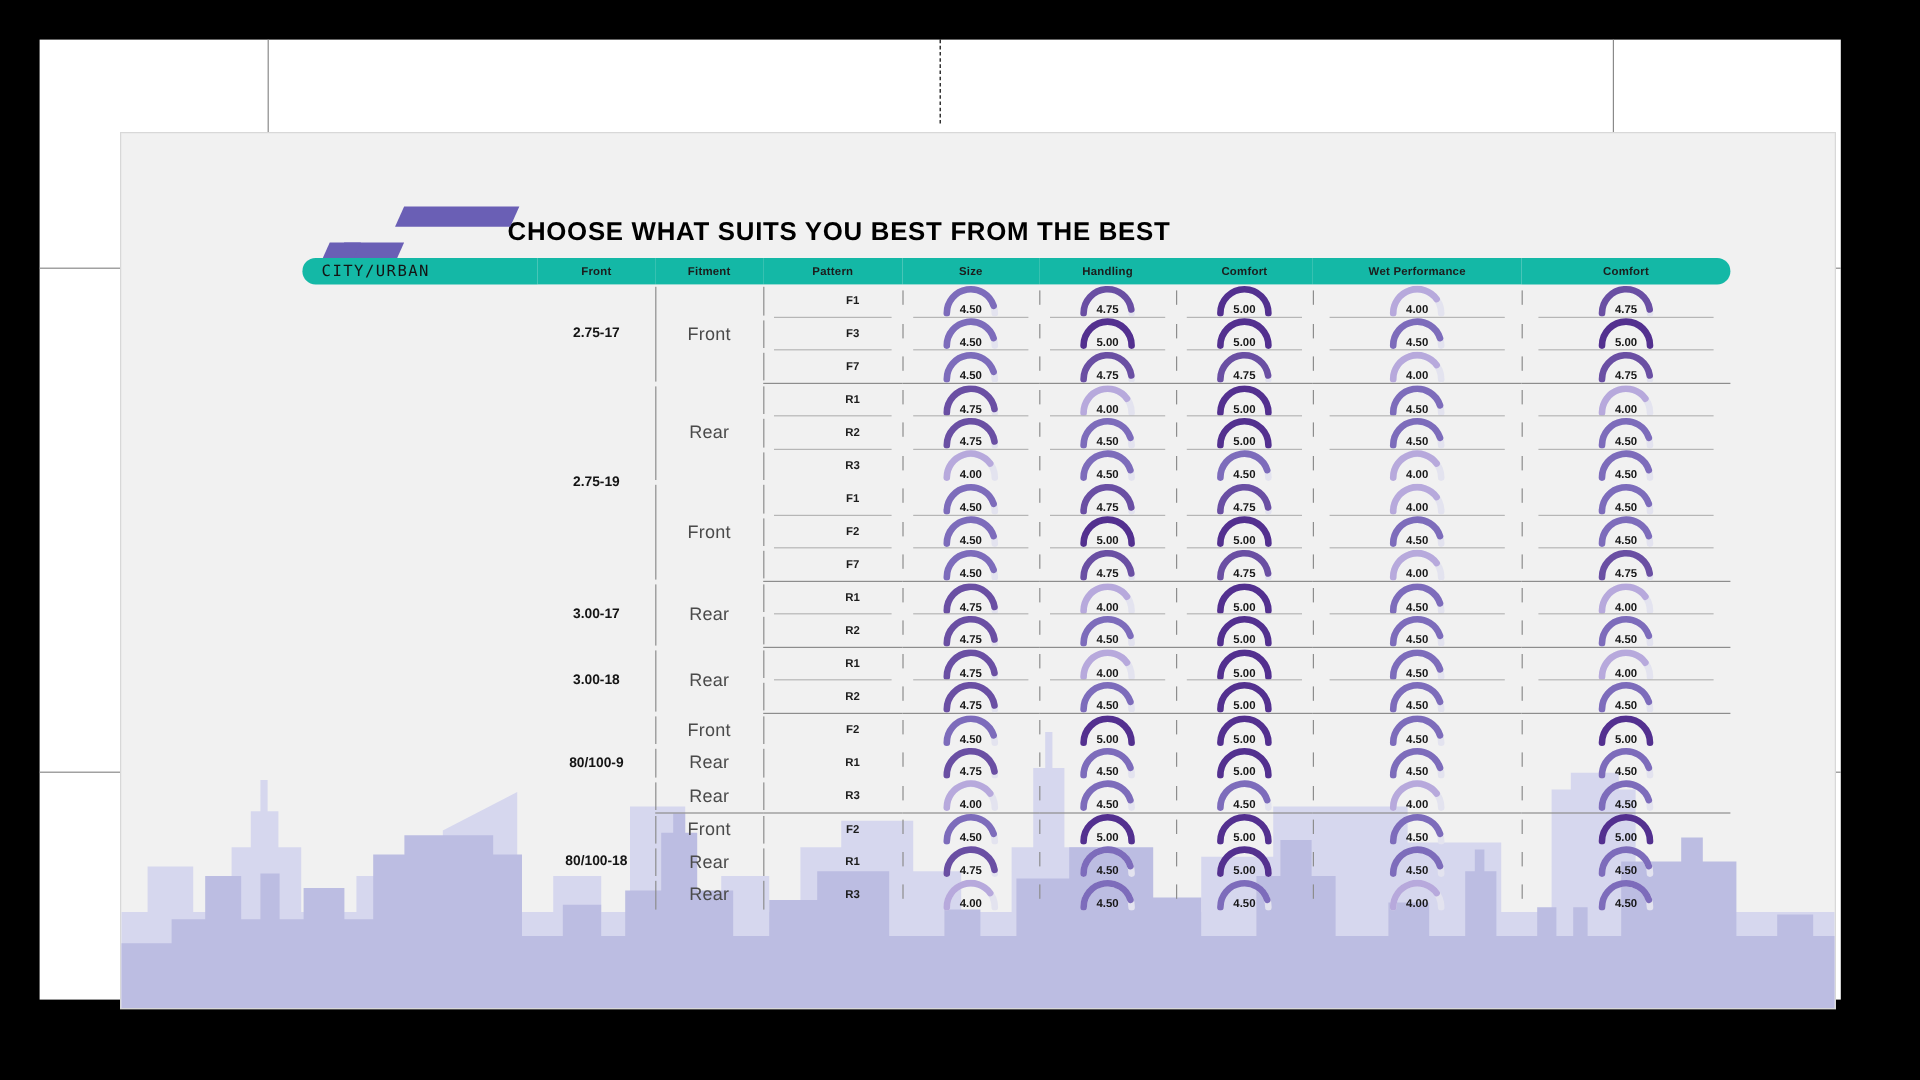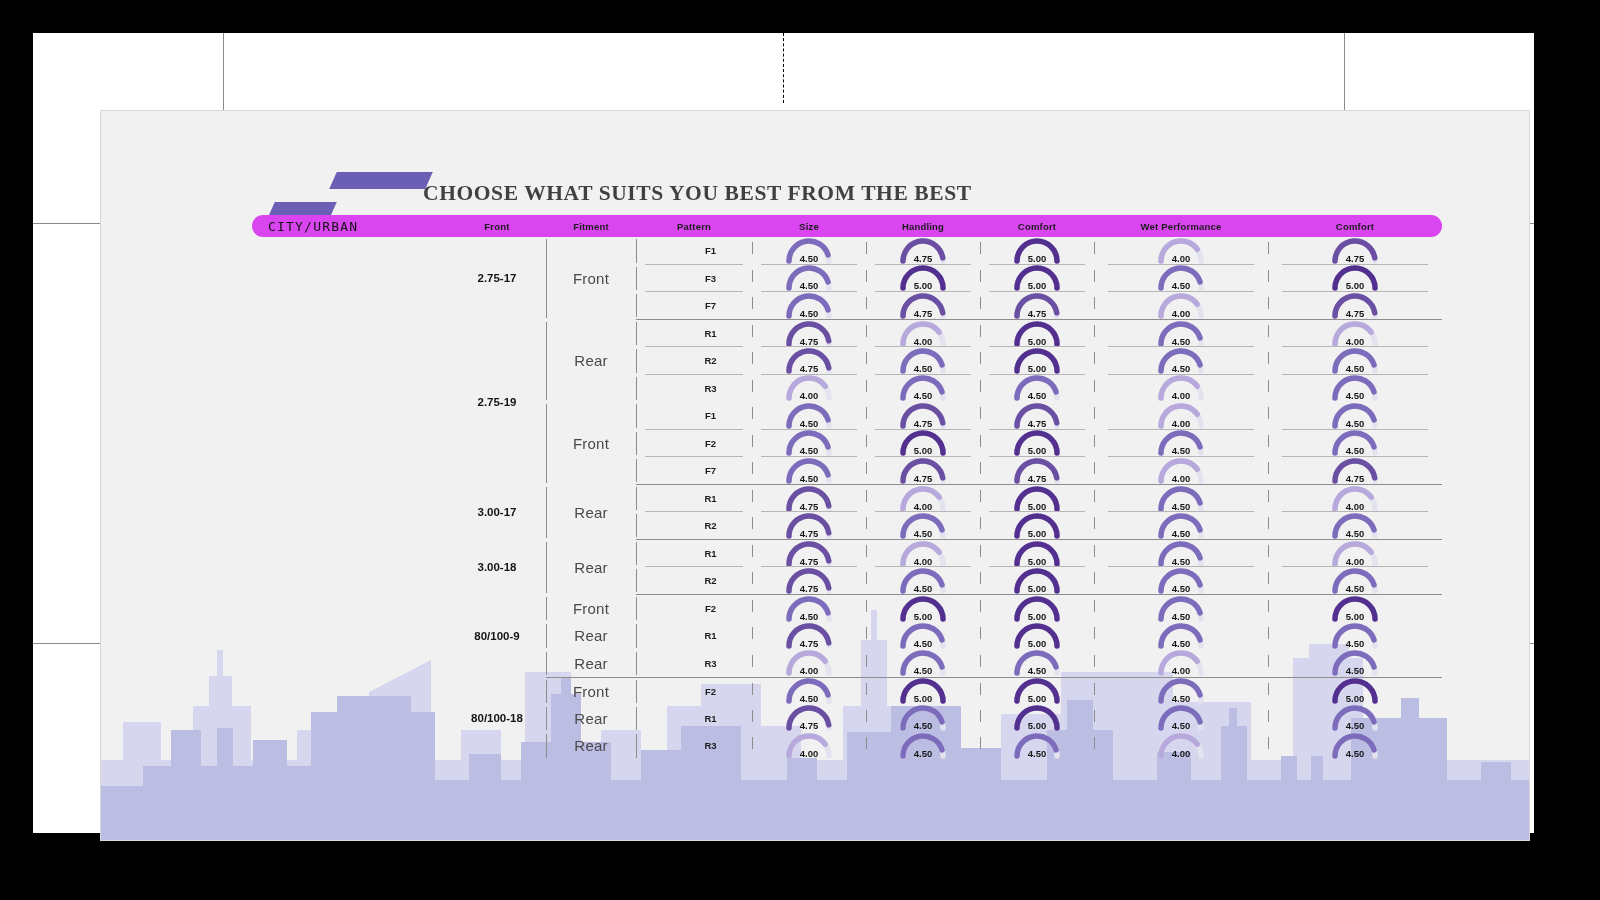--- a/index.html
+++ b/index.html
@@ -33,30 +33,30 @@
     position:absolute;left:170px;top:56px;display:flex;align-items:center;
   }
   .slash-stack{position:relative;width:152px;height:52px;}
   .slash{position:absolute;height:17px;background:#6a5fb5;
          transform:skewX(-24deg);}
   .slash-top{left:62px;top:5px;width:96px;}
   .slash-bot{left:12px;top:35px;width:50px;}
   .slash-bot2{left:0px;top:35px;width:26px;}
   #headline h1{
     margin:0;font-size:21.5px;font-weight:bold;letter-spacing:.6px;
-    color:#404040;white-space:nowrap;
-    font-family:Liberation Serif, serif;
+    color:#000000;white-space:nowrap;
+    font-family:Liberation Sans, sans-serif;
   }
 
   
   #tablewrap{position:absolute;left:151px;top:104px;width:1190px;}
   table{border-collapse:collapse;width:1190px;table-layout:fixed;font-size:9.5px;}
 
   thead th{
-    background:#d946ef;height:22px;font-size:9.5px;font-weight:bold;
+    background:#14b8a6;height:22px;font-size:9.5px;font-weight:bold;
     color:#1c1c1c;padding:0;letter-spacing:.2px;
   }
   thead th:first-child{border-radius:11px 0 0 11px;}
   thead th:last-child{border-radius:0 11px 11px 0;}
   .brandcell{
     font-family:"DejaVu Sans Mono","Liberation Mono",monospace;
     font-size:13px;font-weight:normal;letter-spacing:1.2px;color:#141414;
     text-align:left;padding-left:16px !important;
   }
 

